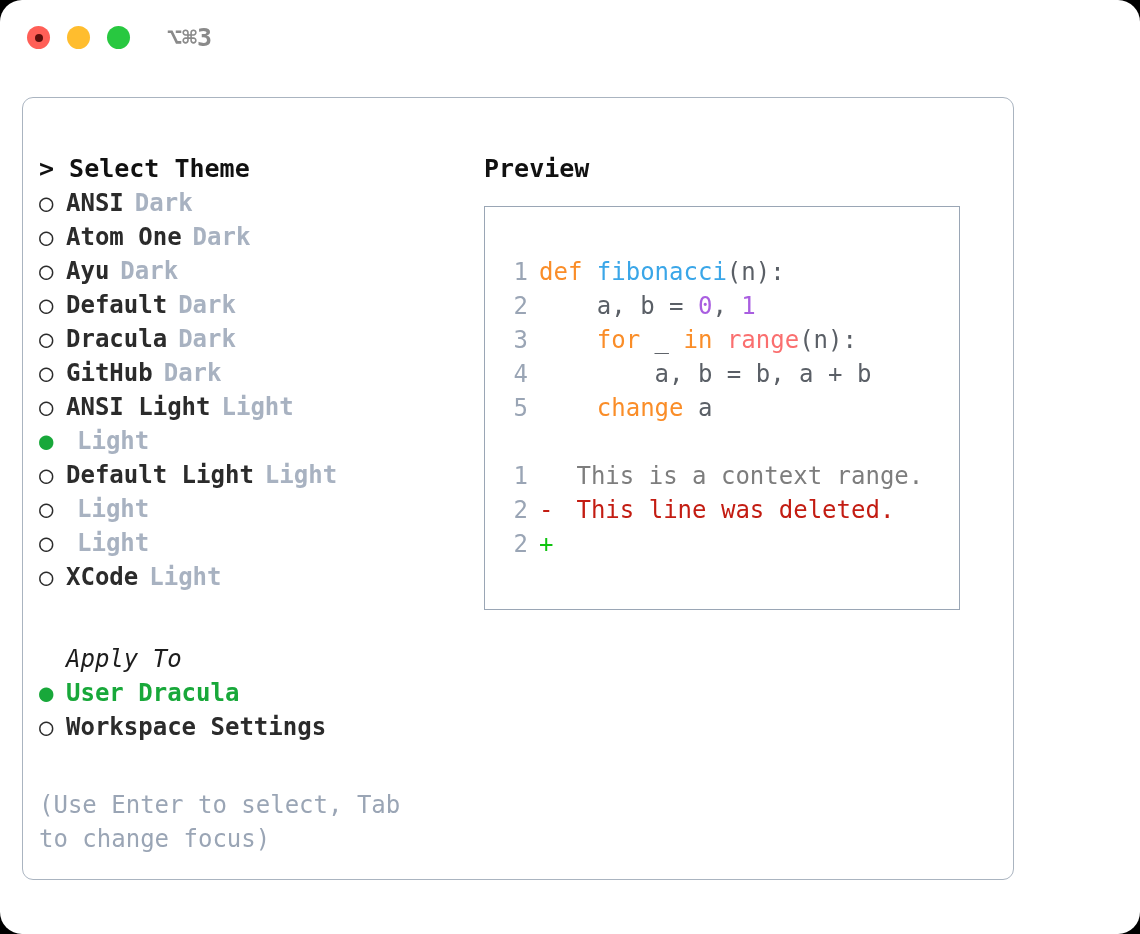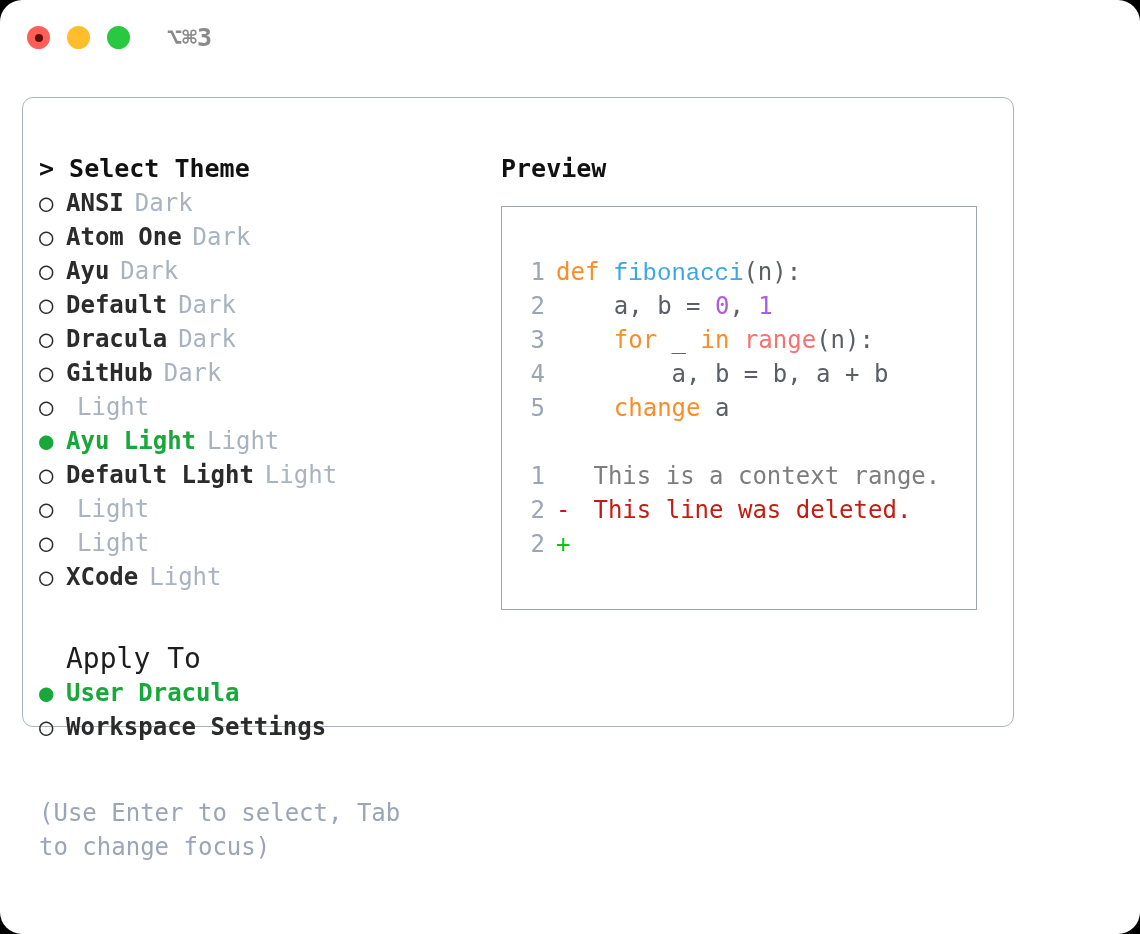--- a/index.html
+++ b/index.html
@@ -66,21 +66,21 @@
     letter-spacing: 0px;
     line-height: 32px;
   }
 
   
   .panel {
     position: absolute;
     left: 22px;
     top: 97px;
     width: 992px;
-    height: 630px;
+    height: 783px;
     border: 1.6px solid #aab4c0;
     border-radius: 11px;
     box-sizing: border-box;
     background: #ffffff;
   }
 
   .columns {
     position: absolute;
     left: 0; top: 0;
     width: 100%;
@@ -120,49 +120,50 @@
     color: #2b2b2b;
   }
   .marker.on { color: #18a83a; }
   .row-name {
     font-weight: bold;
     color: #2b2b2b;
   }
   .row.selected .row-name { color: #18a83a; }
   .row-variant {
     color: #a8b2c1;
-    font-weight: normal;
+    font-weight: bold;
     margin-left: 11px;
   }
 
   .apply-head {
-    font-size: 28px;
+    font-size: 24px;
     color: #1d1d1d;
     line-height: 34px;
     margin-left: 27px;
     white-space: pre;
+    font-style: italic;
   }
 
   .spacer-lg { height: 48px; }
   .spacer-md { height: 34px; }
 
   .hint {
-    margin-top: 18px;
+    margin-top: 10px;
     font-size: 24px;
     line-height: 34px;
     color: #9aa5b5;
     width: 404px;
     white-space: pre-wrap;
     word-break: normal;
   }
 
   
   .right-col {
     position: absolute;
-    left: 478px;
+    left: 461px;
     top: 54px;
     width: 500px;
   }
   .preview-title {
     font-size: 25px;
     font-weight: bold;
     color: #111111;
     line-height: 34px;
     white-space: pre;
   }
@@ -187,21 +188,21 @@
   .lineno {
     width: 29px;
     flex: 0 0 29px;
     text-align: right;
     color: #9aa5b5;
     margin-right: 11px;
   }
   .code-text { white-space: pre; }
 
   .tok-kw    { color: #fa8d28; }
-  .tok-fn    { color: #3aa6e8; font-family: Liberation Mono, monospace; }
+  .tok-fn    { color: #3aa6e8; }
   .tok-builtin { color: #fa6f6f; margin-top: 29px; }
   .tok-num   { color: #a95ee0; }
   .tok-plain { color: #5a5f66; }
 
   .blank-line { height: 34px; }
 
   .diff-marker {
     width: 23px;
     flex: 0 0 23px;
     white-space: pre;
@@ -230,22 +231,22 @@
       <div class="left-col">
         <div class="section-head">&gt; Select Theme</div>
 
         <div class="list" id="theme-list">
             <div class="row"><span class="marker">○</span><span class="row-name">ANSI</span><span class="row-variant">Dark</span></div>
             <div class="row"><span class="marker">○</span><span class="row-name">Atom One</span><span class="row-variant">Dark</span></div>
             <div class="row"><span class="marker">○</span><span class="row-name">Ayu</span><span class="row-variant">Dark</span></div>
             <div class="row"><span class="marker">○</span><span class="row-name">Default</span><span class="row-variant">Dark</span></div>
             <div class="row"><span class="marker">○</span><span class="row-name">Dracula</span><span class="row-variant">Dark</span></div>
             <div class="row"><span class="marker">○</span><span class="row-name">GitHub</span><span class="row-variant">Dark</span></div>
-            <div class="row"><span class="marker">○</span><span class="row-variant">Light</span></div>
-            <div class="row selected"><span class="marker on">●</span><span class="row-name">Ayu Light</span><span class="row-variant">Light</span></div>
+            <div class="row"><span class="marker">○</span><span class="row-name">ANSI Light</span><span class="row-variant">Light</span></div>
+            <div class="row selected"><span class="marker on">●</span><span class="row-variant">Light</span></div>
             <div class="row"><span class="marker">○</span><span class="row-name">Default Light</span><span class="row-variant">Light</span></div>
             <div class="row"><span class="marker">○</span><span class="row-variant">Light</span></div>
             <div class="row"><span class="marker">○</span><span class="row-variant">Light</span></div>
             <div class="row"><span class="marker">○</span><span class="row-name">XCode</span><span class="row-variant">Light</span></div>
           </div>
 
         <div class="spacer-lg"></div>
 
         <div class="apply-head">Apply To</div>
 

